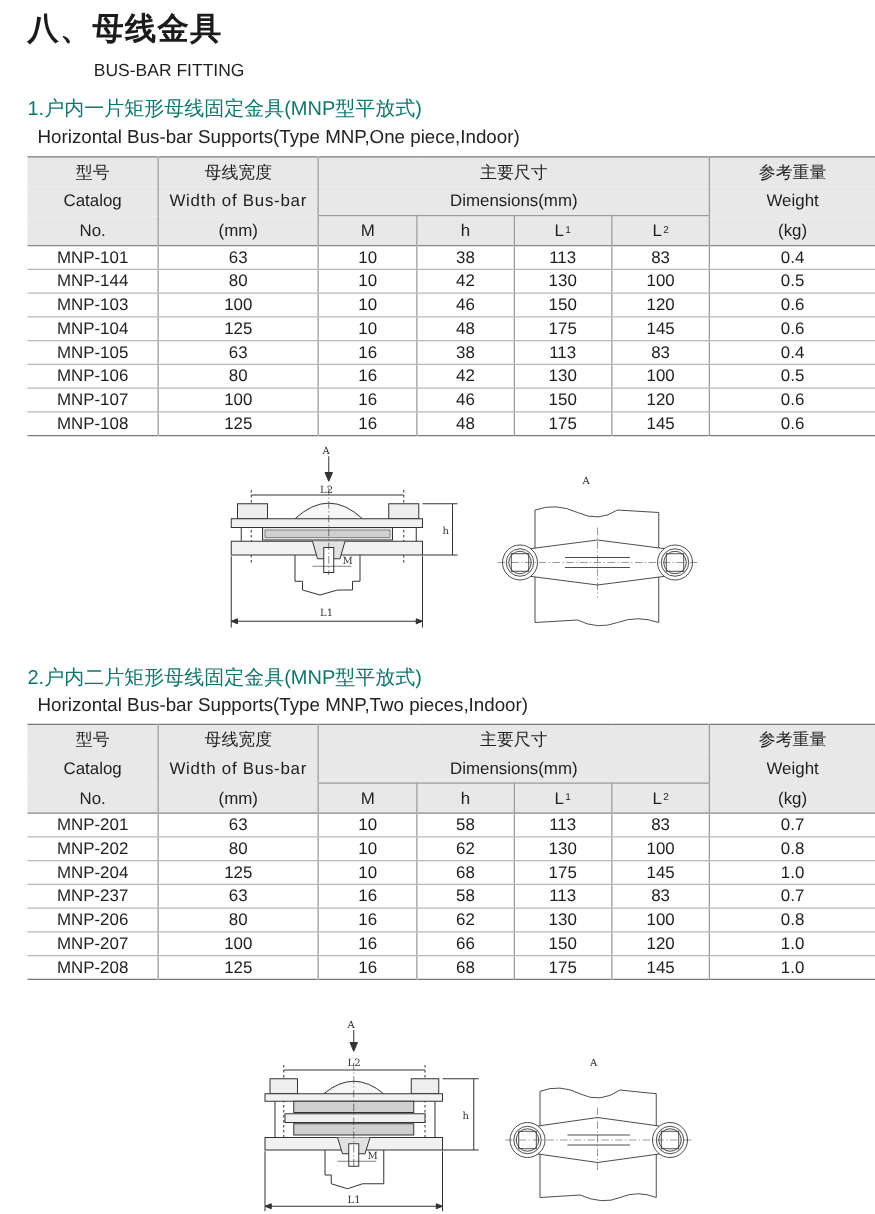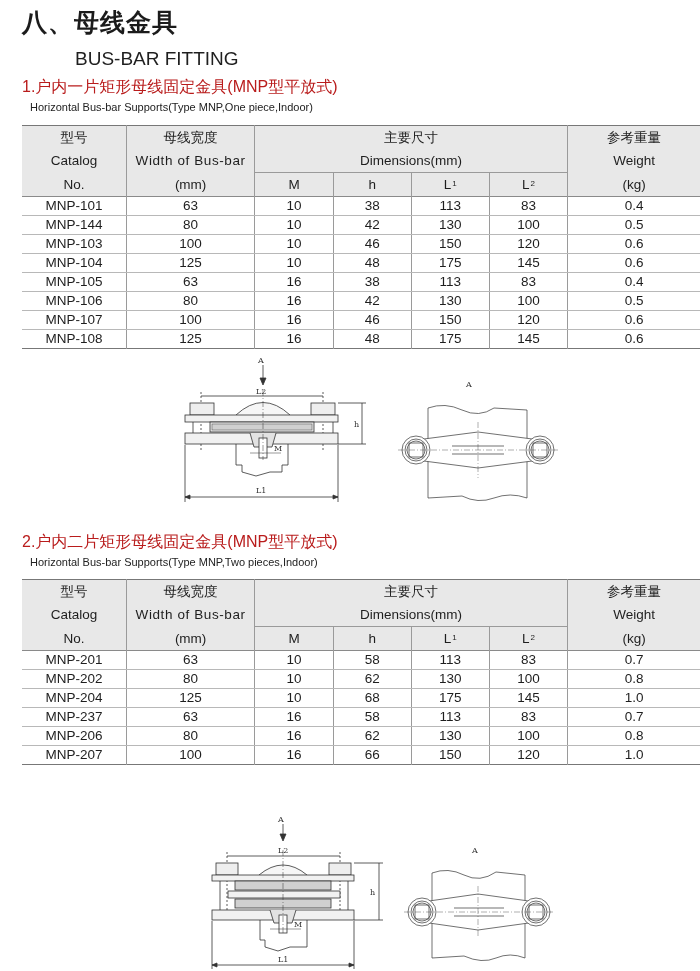--- a/index.html
+++ b/index.html
@@ -1,22 +1,22 @@
 <!DOCTYPE html>
 <html><head>
 <meta charset="utf-8">
 <style>
   html, body { margin: 0; padding: 0; background: #ffffff; }
   body { width: 700px; height: 971px; position: relative; overflow: hidden;
          font-family: "Liberation Sans", "DejaVu Sans", sans-serif; color: #1a1a1a; }
   .abs { position: absolute; }
   .h-main { left: 22px; top: 6px; font-family: Liberation Sans, sans-serif; font-size: 25px; font-weight: bold; letter-spacing: 1px; color: #1b1b1b; }
-  .h-en { left: 75px; top: 48px; font-size: 19px; color: #1f1f1f; }
-  .h-sec { left: 22px; top: 77px; font-size: 16px; color: #b91c1c; }
-  .h-sub { left: 30px; top: 101px; font-size: 11px; color: #222; }
+  .h-en { left: 75px; top: 48px; font-size: 14px; color: #1f1f1f; }
+  .h-sec { left: 22px; top: 77px; font-size: 16px; color: #0f766e; }
+  .h-sub { left: 30px; top: 101px; font-size: 15px; color: #222; }
   table.spec { position: absolute; left: 22px; width: 678px; border-collapse: collapse; font-size: 13.5px; color: #1e1e1e; }
   table.spec th, table.spec td { text-align: center; padding: 0; font-weight: normal; }
   table.spec thead th { background: #e8e8e8; }
   table.spec thead tr.r1 th { height: 23px; }
   table.spec thead tr.r2 th { height: 23px; }
   table.spec thead tr.r3 th { height: 23px; margin-left: 44px; }
   table.spec { border-top: 1.5px solid #777; border-bottom: 1.5px solid #777; }
   table.spec th.vline, table.spec td.vline { border-right: 1px solid #9a9a9a; }
   table.spec thead tr.r3 th.dim { border-top: 1px solid #9a9a9a; }
   table.spec thead { border-bottom: 1px solid #8a8a8a; }
@@ -292,20 +292,29 @@
       <td class="vline">100</td>
       <td>0.8</td>
     </tr>
     <tr>
       <td class="vline">MNP-207</td>
       <td class="vline">100</td>
       <td class="vline">16</td>
       <td class="vline">66</td>
       <td class="vline">150</td>
       <td class="vline">120</td>
+      <td>1.0</td>
+    </tr>
+    <tr>
+      <td class="vline">MNP-208</td>
+      <td class="vline">125</td>
+      <td class="vline">16</td>
+      <td class="vline">68</td>
+      <td class="vline">175</td>
+      <td class="vline">145</td>
       <td>1.0</td>
     </tr>
   </tbody>
 </table>
 
 <div class="diagram" style="left:190px; top:805px;">
   <svg width="200" height="166" viewBox="0 0 200 166">
     <g stroke="#333" fill="none" stroke-width="0.8">
       <line x1="93" y1="19" x2="93" y2="33"></line>
       <polygon points="90,29 96,29 93,36" fill="#333"></polygon>

